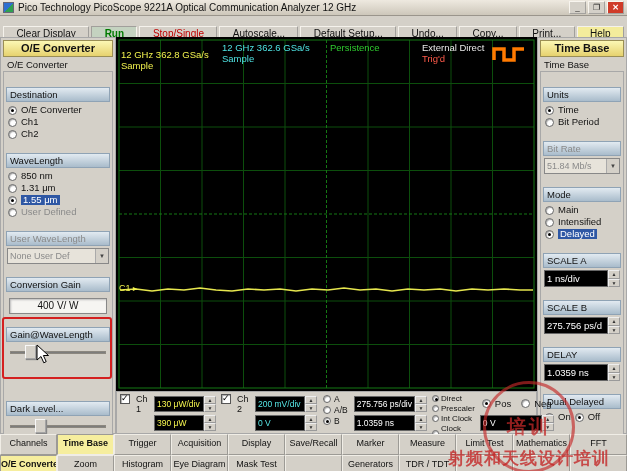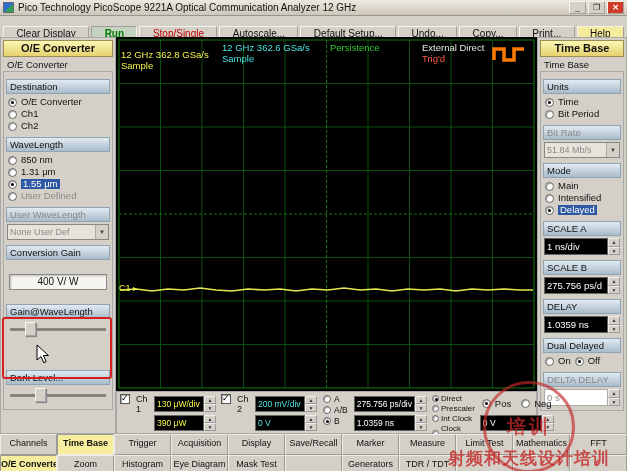--- a/index.html
+++ b/index.html
@@ -20,33 +20,33 @@
   .tbtn.stop{color:#c00000}
   .tbtn.help{background:#f4ec9c}
 
   
   .panel{position:absolute;top:37px;background:#d4d0c8;border:1px solid #a8a8a8}
   .panel.left{left:0;width:116px;height:397px}
   .panel.right{left:537px;width:90px;height:397px}
   .phead{margin:2px;height:17px;background:linear-gradient(#fcf7b4,#e6d26e);border:1px solid #9b8f55;text-align:center;font-weight:bold;font-size:11px;line-height:15px}
   .caption{font-size:9.5px;margin:2px 0 1px 6px}
   .gbox{margin:1px 2px;border:1px solid #a8a8a8;padding:2px 2px;background:#d4d0c8}
-  .secbar{background:linear-gradient(#e2eaf1,#a9bccb);border:1px solid #8fa3b5;font-size:9.5px;padding:1px 3px;margin:5px 0 2px 0}
+  .secbar{background:linear-gradient(#e2eaf1,#a9bccb);border:1px solid #8fa3b5;font-size:9.5px;padding:1px 3px;margin:13px 0 2px 0}
   .secbar.dis{color:#8a8a8a}
   .radio-row{display:flex;align-items:center;gap:4px;padding:1px 2px;font-size:9.5px;line-height:10px}
   .radio{width:9px;height:9px;min-width:9px;border-radius:50%;background:#fff;border:1px solid #666;box-shadow:inset 1px 1px 1px #aaa;position:relative;display:inline-block}
   .radio.on::after{content:"";position:absolute;left:2px;top:2px;width:3px;height:3px;background:#000;border-radius:50%}
   .rlabel.sel{background:#2e57a4;color:#fff;padding:0 2px}
   .rlabel.dis{color:#8a8a8a}
   .combo{display:flex;margin:2px 1px;height:16px;border:1px solid #888;background:#fff;align-items:stretch}
   .combo.dis{background:#e7e3da}
   .combo .cval{flex:1;font-size:9px;padding:2px 2px;white-space:nowrap;overflow:hidden;color:#111}
   .combo.dis .cval{color:#8a8a8a}
   .combo .cbtn{width:13px;background:#d4d0c8;border-left:1px solid #aaa;font-size:6px;text-align:center;line-height:14px;color:#444}
-  .vdisp{margin:14px 3px;height:16px;background:#f6f5f2;border:1px solid #888;box-shadow:inset 1px 1px 2px #bbb;font-size:10px;text-align:center;line-height:14px}
+  .vdisp{margin:6px 3px;height:16px;background:#f6f5f2;border:1px solid #888;box-shadow:inset 1px 1px 2px #bbb;font-size:10px;text-align:center;line-height:14px}
   .slider{position:relative;height:17px;margin:2px 4px 3px 4px}
   .slider .track{position:absolute;left:0;right:0;top:7px;height:3px;background:#b9b5ad;border:1px solid #8b877f;box-shadow:inset 1px 1px 1px #777}
   .slider .handle{position:absolute;top:1px;left:16%;width:11px;height:14px;background:#d4d0c8;border:1px outset #f8f8f8;box-shadow:1px 1px 1px #888}
   .sp26{height:24px}
   .spin{display:flex;margin:2px 1px;height:17px}
   .spin .sval{flex:1;background:#000;color:#fff;font-size:9.5px;padding:2px 2px;border:1px solid #666;white-space:nowrap;overflow:hidden}
   .spin.dis .sval{background:#ffffff;color:#8a8a8a;border-color:#aaa}
   .sbtns{width:12px;display:flex;flex-direction:column}
   .sb{flex:1;background:#d4d0c8;border:1px outset #eee;font-size:5px;line-height:6px;text-align:center;color:#333}
 

